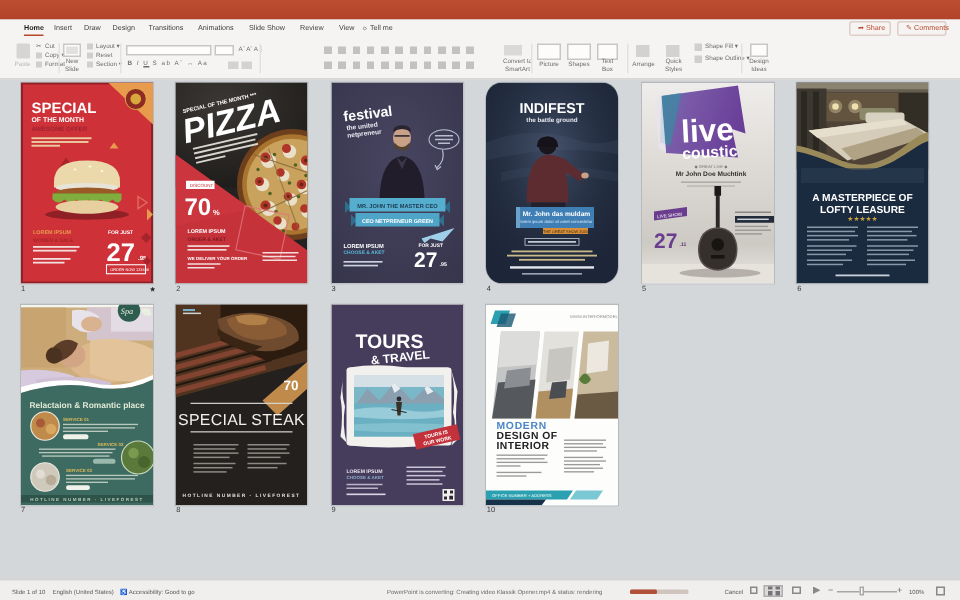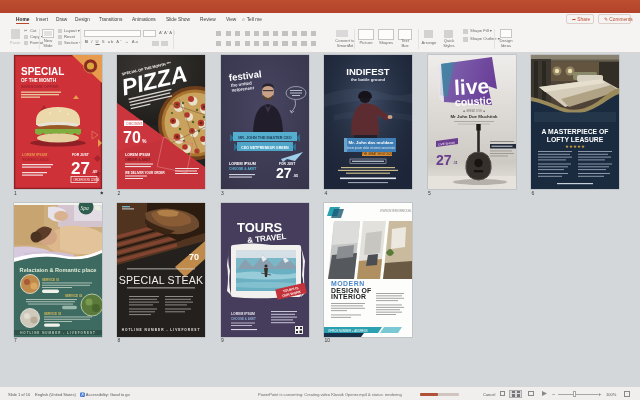--- a/index.html
+++ b/index.html
@@ -281,21 +281,21 @@
       <text x="8" y="114.5" font-size="3.3" font-weight="bold" fill="#58b7d9" font-family="Liberation Sans">CHOOSE &amp; AKET</text>
       <rect x="8" y="119" width="26" height="1.1" fill="#cdd2e0"></rect>
       <rect x="8" y="121.5" width="23" height="1.1" fill="#cdd2e0"></rect>
       <text x="58" y="109.5" font-size="3.3" font-weight="bold" fill="#fff" font-family="Liberation Sans">FOR JUST</text>
       <text x="55" y="123" font-size="14" font-weight="bold" fill="#fff" font-family="Liberation Sans">27</text>
       <text x="72" y="122" font-size="3.6" font-weight="bold" fill="#fff" font-family="Liberation Sans">.95</text>
     </svg>
     </div>
     <div class="num" style="left:221px;top:136.5px;">3</div>
 
-    <div class="slide" style="left:324px;top:2px;">
+    <div class="slide" style="left:324px;top:2px;border-radius:11px;">
     <svg width="88" height="134" viewBox="0 0 88 134">
       <rect width="88" height="134" fill="#1d2638"></rect>
       <radialGradient id="s4l" cx="0.5" cy="0.35" r="0.75">
         <stop offset="0" stop-color="#46546e" stop-opacity="0.85"></stop>
           <stop offset="1" stop-color="#1d2638" stop-opacity="0"></stop>
       </radialGradient>
       <rect width="88" height="134" fill="url(#s4l)"></rect>
       <text x="44" y="20" font-size="9.5" font-weight="bold" fill="#fff" text-anchor="middle" font-family="Liberation Sans">INDIFEST</text>
       <text x="44" y="26" font-size="4.2" font-weight="bold" fill="#e8e8f0" text-anchor="middle" font-family="Liberation Sans">the battle ground</text>
 

